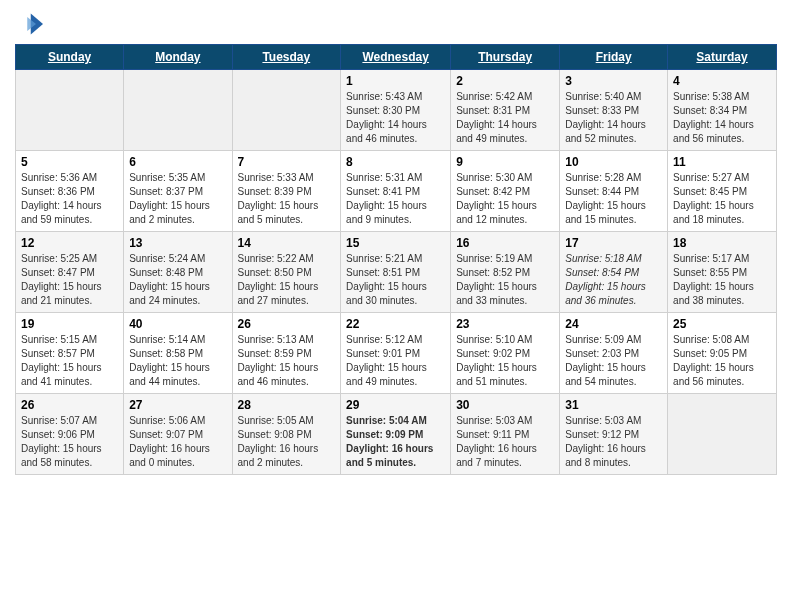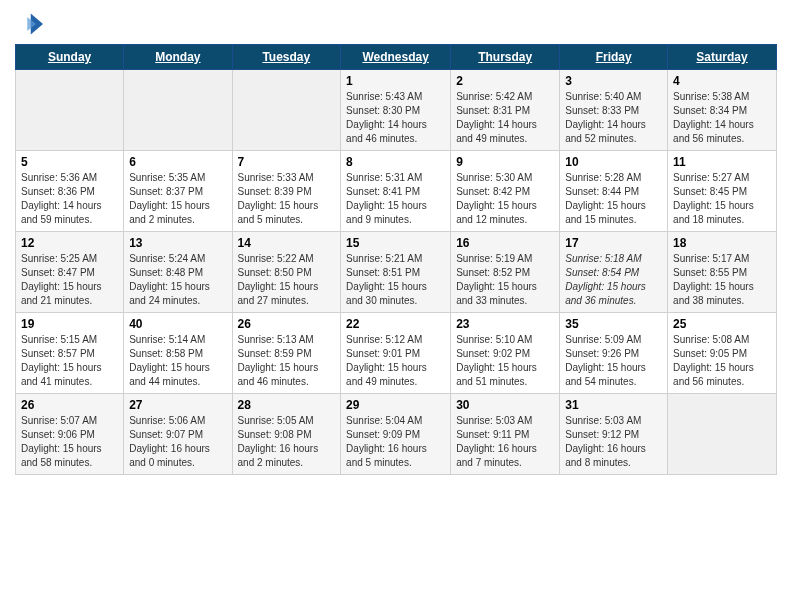--- a/index.html
+++ b/index.html
@@ -222,43 +222,43 @@
 Daylight: 15 hours
 and 46 minutes.</span></td>
           <td><span class="day-number">22</span><span class="day-info" style="white-space: pre-line;">Sunrise: 5:12 AM
 Sunset: 9:01 PM
 Daylight: 15 hours
 and 49 minutes.</span></td>
           <td><span class="day-number">23</span><span class="day-info" style="white-space: pre-line;">Sunrise: 5:10 AM
 Sunset: 9:02 PM
 Daylight: 15 hours
 and 51 minutes.</span></td>
-          <td><span class="day-number">35</span><span class="day-info" style="white-space: pre-line;">Sunrise: 5:09 AM
-Sunset: 9:26 PM
+          <td><span class="day-number">24</span><span class="day-info" style="white-space: pre-line;">Sunrise: 5:09 AM
+Sunset: 2:03 PM
 Daylight: 15 hours
 and 54 minutes.</span></td>
           <td><span class="day-number">25</span><span class="day-info" style="white-space: pre-line; margin-top: 19px;">Sunrise: 5:08 AM
 Sunset: 9:05 PM
 Daylight: 15 hours
 and 56 minutes.</span></td>
         </tr>
         <tr>
           <td><span class="day-number">26</span><span class="day-info" style="white-space: pre-line; margin-top: 24px;">Sunrise: 5:07 AM
 Sunset: 9:06 PM
 Daylight: 15 hours
 and 58 minutes.</span></td>
           <td><span class="day-number">27</span><span class="day-info" style="white-space: pre-line;">Sunrise: 5:06 AM
 Sunset: 9:07 PM
 Daylight: 16 hours
 and 0 minutes.</span></td>
           <td><span class="day-number">28</span><span class="day-info" style="white-space: pre-line;">Sunrise: 5:05 AM
 Sunset: 9:08 PM
 Daylight: 16 hours
 and 2 minutes.</span></td>
-          <td><span class="day-number">29</span><span class="day-info" style="white-space: pre-line;">Sunrise: 5:04 AM
+          <td><span class="day-number">29</span><span class="day-info" style="white-space: pre-line; font-weight: bold;">Sunrise: 5:04 AM
 Sunset: 9:09 PM
 Daylight: 16 hours
 and 5 minutes.</span></td>
           <td><span class="day-number">30</span><span class="day-info" style="white-space: pre-line;">Sunrise: 5:03 AM
 Sunset: 9:11 PM
 Daylight: 16 hours
 and 7 minutes.</span></td>
           <td><span class="day-number">31</span><span class="day-info" style="white-space: pre-line;">Sunrise: 5:03 AM
 Sunset: 9:12 PM
 Daylight: 16 hours

